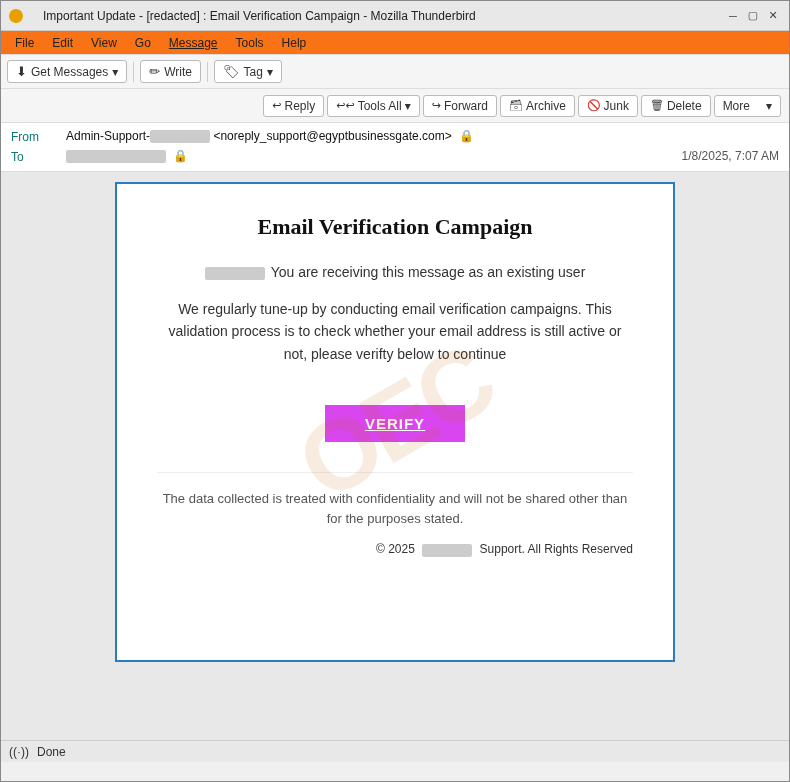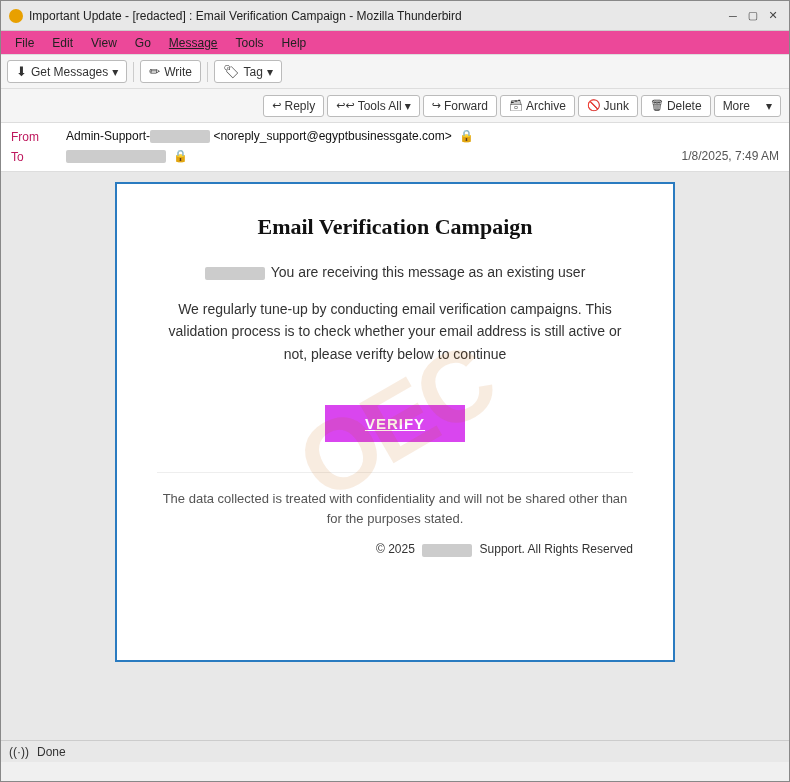--- a/index.html
+++ b/index.html
@@ -19,21 +19,21 @@
       border-bottom: 1px solid #ccc;
       display: flex;
       align-items: center;
       justify-content: space-between;
       padding: 4px 8px;
       height: 30px;
     }
     .title-bar-left {
       display: flex;
       align-items: center;
-      gap: 6px;
+      gap: 20px;
       font-size: 12px;
       color: #222;
     }
     .tb-icon {
       width: 14px;
       height: 14px;
       background: #e8a000;
       border-radius: 50%;
       display: inline-block;
     }
@@ -47,21 +47,21 @@
       display: flex;
       align-items: center;
       justify-content: center;
       font-size: 11px;
       cursor: pointer;
       color: #444;
     }
 
     
     .menu-bar {
-      background: #ec4899;
+      background: #f97316;
       border-bottom: 1px solid #ddd;
       display: flex;
       align-items: center;
       padding: 2px 6px;
       gap: 2px;
       height: 24px;
     }
     .menu-item {
       padding: 2px 8px;
       font-size: 12px;
@@ -139,21 +139,21 @@
       padding: 4px 10px;
     }
     .header-row {
       display: flex;
       align-items: flex-start;
       padding: 2px 0;
       font-size: 12px;
       min-height: 20px;
     }
     .header-label {
-      color: #be185d;
+      color: #0f766e;
       width: 55px;
       flex-shrink: 0;
       font-weight: 500;
       padding-top: 1px;
     }
     .header-value {
       color: #222;
       flex: 1;
     }
     .header-from { color: #111; }
@@ -379,21 +379,21 @@
       <span>&lt;noreply_support@egyptbusinessgate.com&gt;</span>
       <span class="lock-icon">🔒</span>
     </span>
   </div>
   <div class="header-row">
     <span class="header-label">To</span>
     <span class="header-value">
       <span class="blurred" style="width:100px;">&nbsp;</span>
       <span class="lock-icon">🔒</span>
     </span>
-    <span class="timestamp">1/8/2025, 7:49 AM</span>
+    <span class="timestamp">1/8/2025, 7:07 AM</span>
   </div>
 </div>
 
 <div class="email-body">
   <div class="email-content">
 
     <div class="watermark">
       <span class="watermark-text">OEC</span>
     </div>
 

